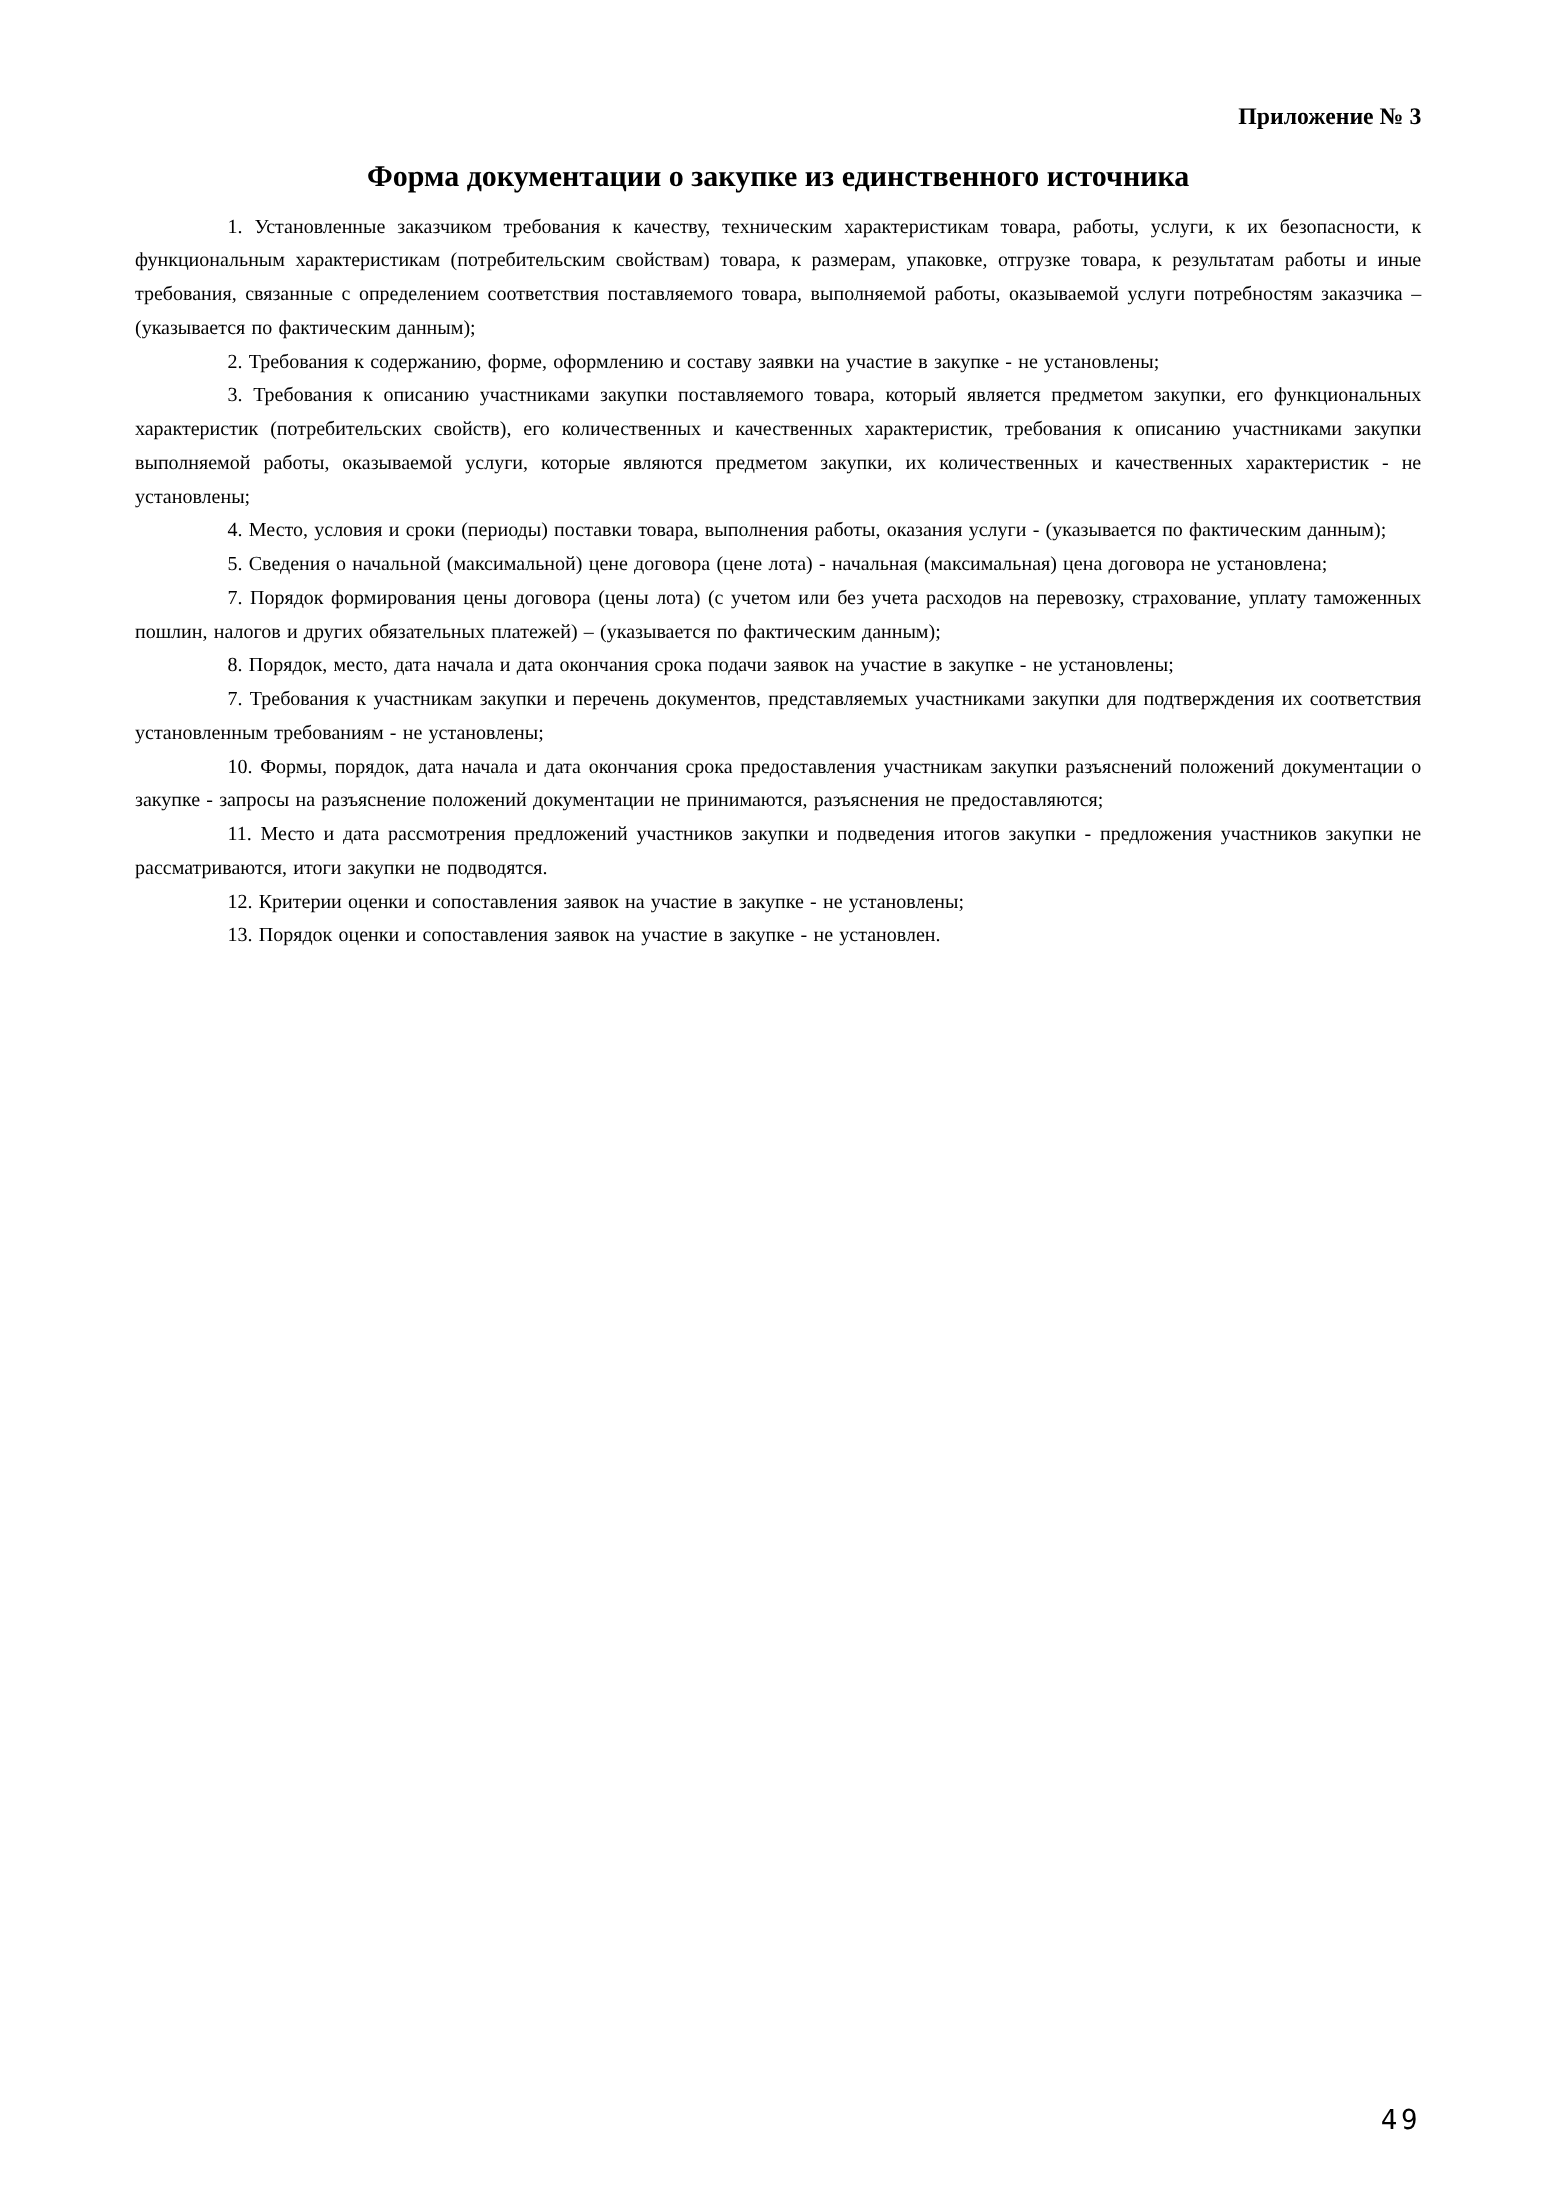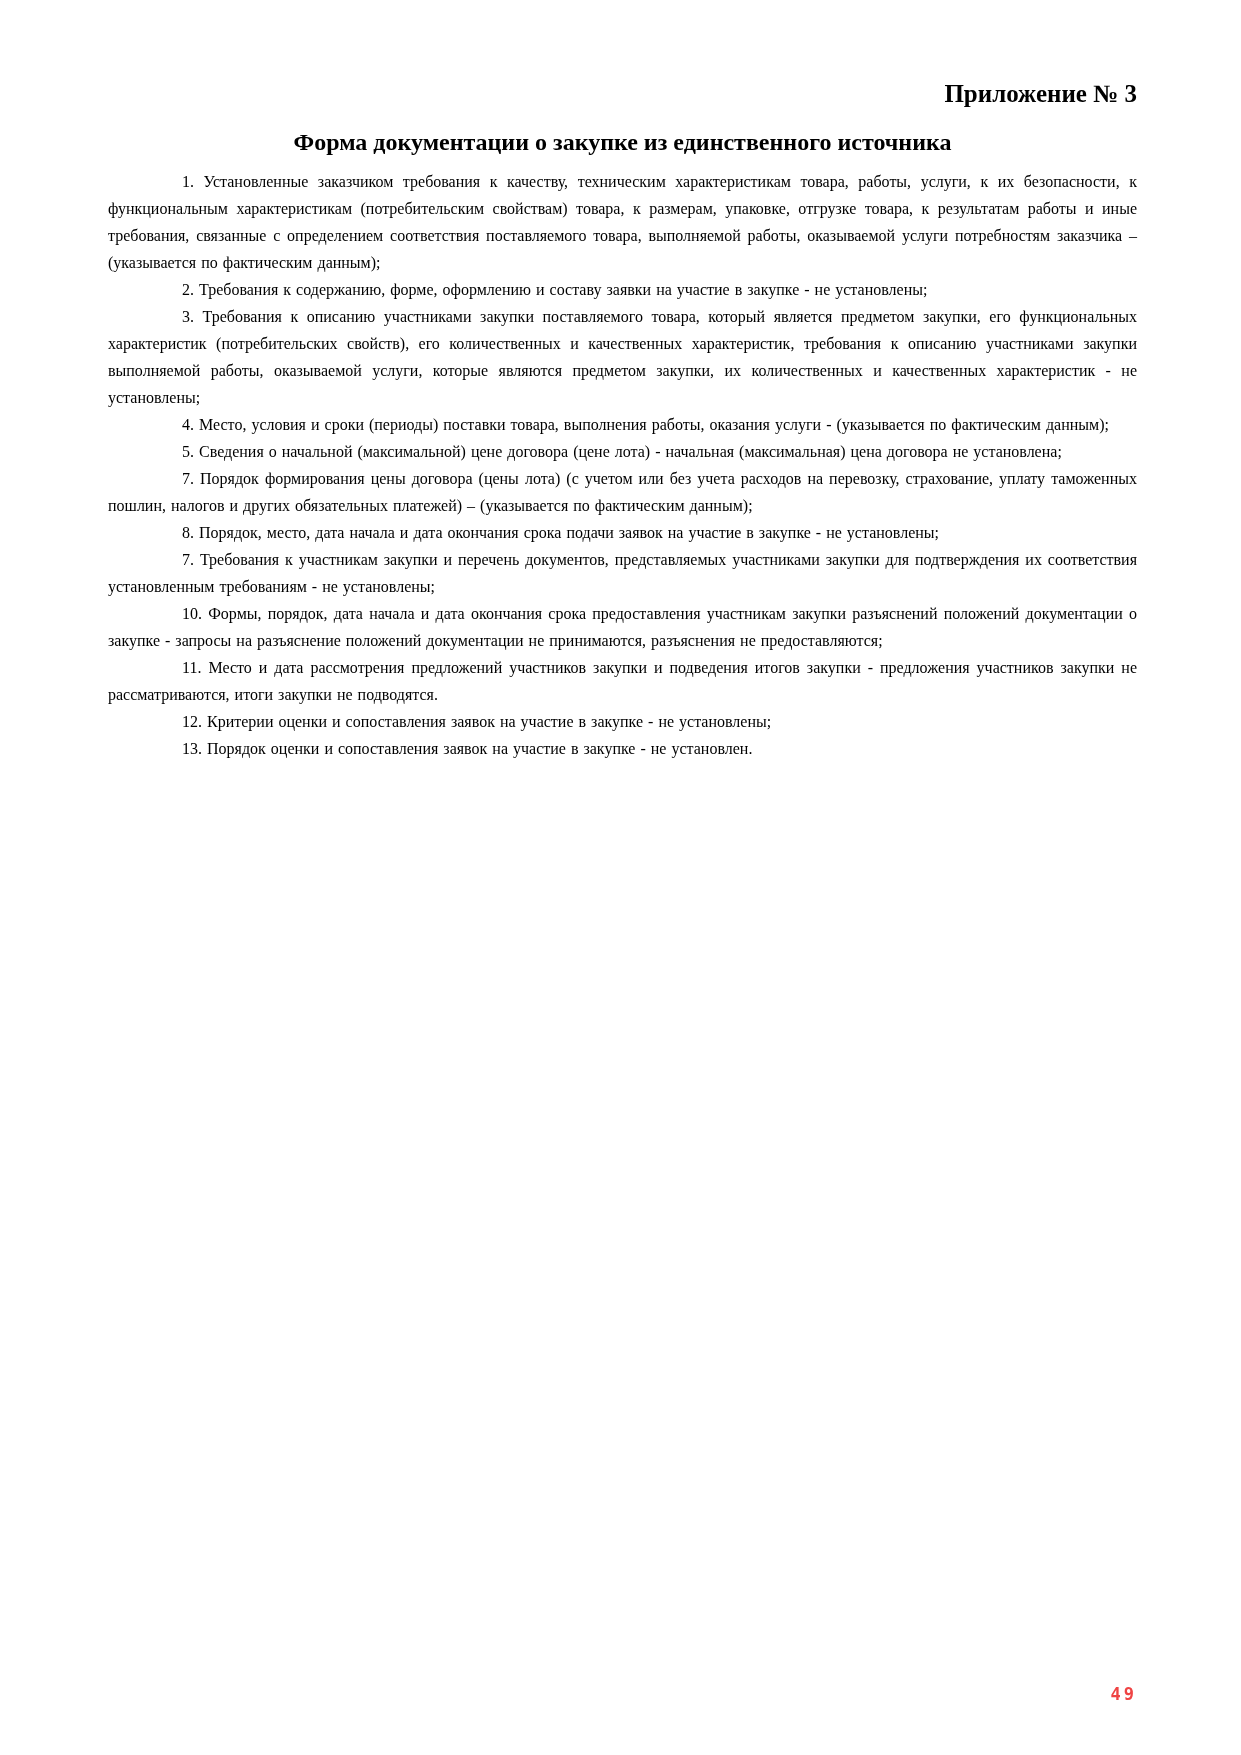--- a/index.html
+++ b/index.html
@@ -18,21 +18,21 @@
   }
   .content {
     position: absolute;
     left: 108px;
     right: 104px;
     top: 80px;
   }
   .appendix-label {
     text-align: right;
     font-weight: bold;
-    font-size: 25px;
+    font-size: 19px;
     line-height: 28px;
     margin: 0 0 20px 0;
   }
   .doc-title {
     text-align: center;
     font-weight: bold;
     font-size: 24px;
     line-height: 28px;
     margin: 0 0 12px 0;
   }
@@ -42,24 +42,23 @@
     line-height: 27px;
     text-align: justify;
     text-indent: 74px;
     word-spacing: 1px;
   }
   .page-number {
     position: absolute;
     top: 1684px;
     right: 104px;
     font-family: "DejaVu Sans Mono", "Liberation Mono", monospace;
-    font-size: 17px;
+    font-size: 22px;
     letter-spacing: 3px;
-    color: #ef4444;
-    font-weight: bold;
+    color: #000000;
   }
 </style>
 </head>
 <body>
 
 <div class="page">
   <div class="content">
     <div class="appendix-label">Приложение № 3</div>
     <div class="doc-title">Форма документации о закупке из единственного источника</div>
     <div class="body-text">

